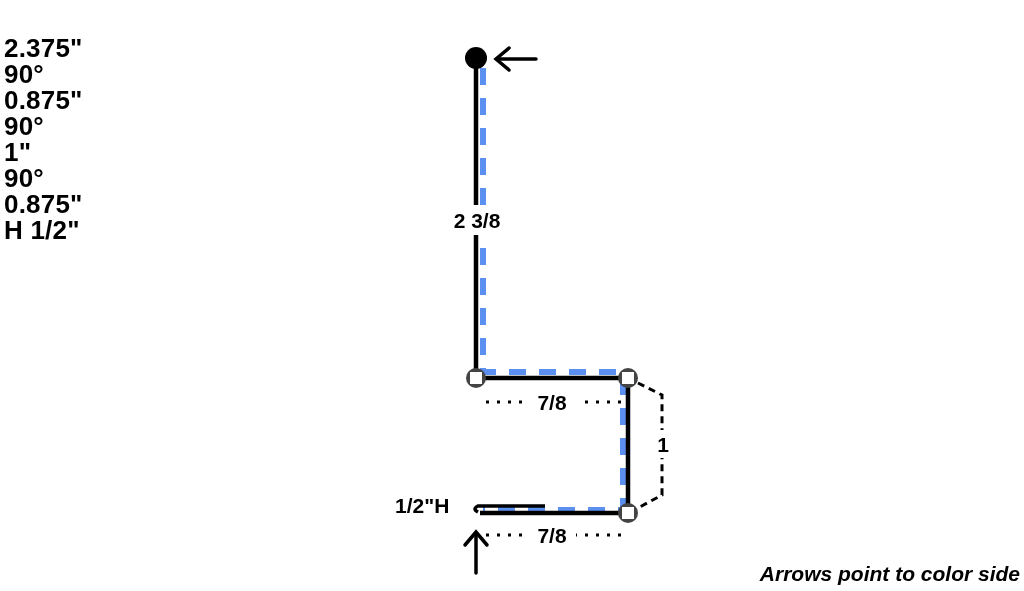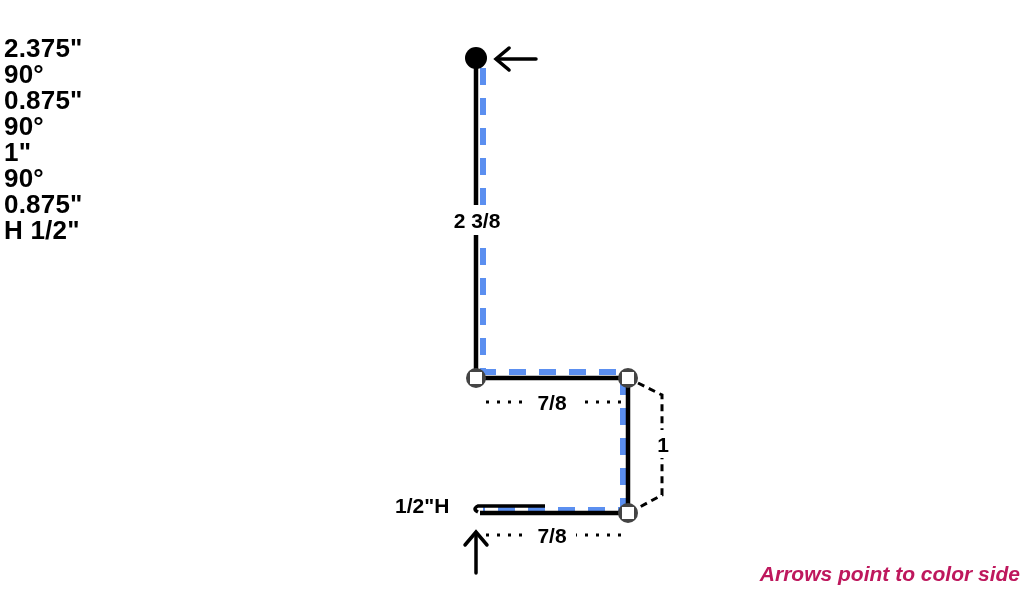--- a/index.html
+++ b/index.html
@@ -1,21 +1,21 @@
 <!DOCTYPE html>
 <html><head>
 <meta charset="utf-8">
 <style>
   html, body { margin:0; padding:0; background:#ffffff; }
   body { width:1024px; height:591px; position:relative; overflow:hidden; font-family:"Liberation Sans", sans-serif; }
   .spec-list { position:absolute; left:4px; top:35px; margin:0; padding:0; list-style:none; }
   .spec-list li { font-weight:bold; font-size:26px; line-height:26px; color:#000; letter-spacing:0.2px; }
   svg.diagram { position:absolute; left:0; top:0; }
   .lbl { font-family:"Liberation Sans", sans-serif; font-weight:bold; font-size:21px; fill:#000; }
-  .note { position:absolute; right:4px; top:562px; font-weight:bold; font-style:italic; font-size:21px; color:#be185d; }
+  .note { position:absolute; right:4px; top:562px; font-weight:bold; font-style:italic; font-size:21px; color:#000000; }
 </style>
 </head>
 <body>
 
 <ul class="spec-list">
   <li>2.375"</li>
   <li>90°</li>
   <li>0.875"</li>
   <li>90°</li>
   <li>1"</li>

